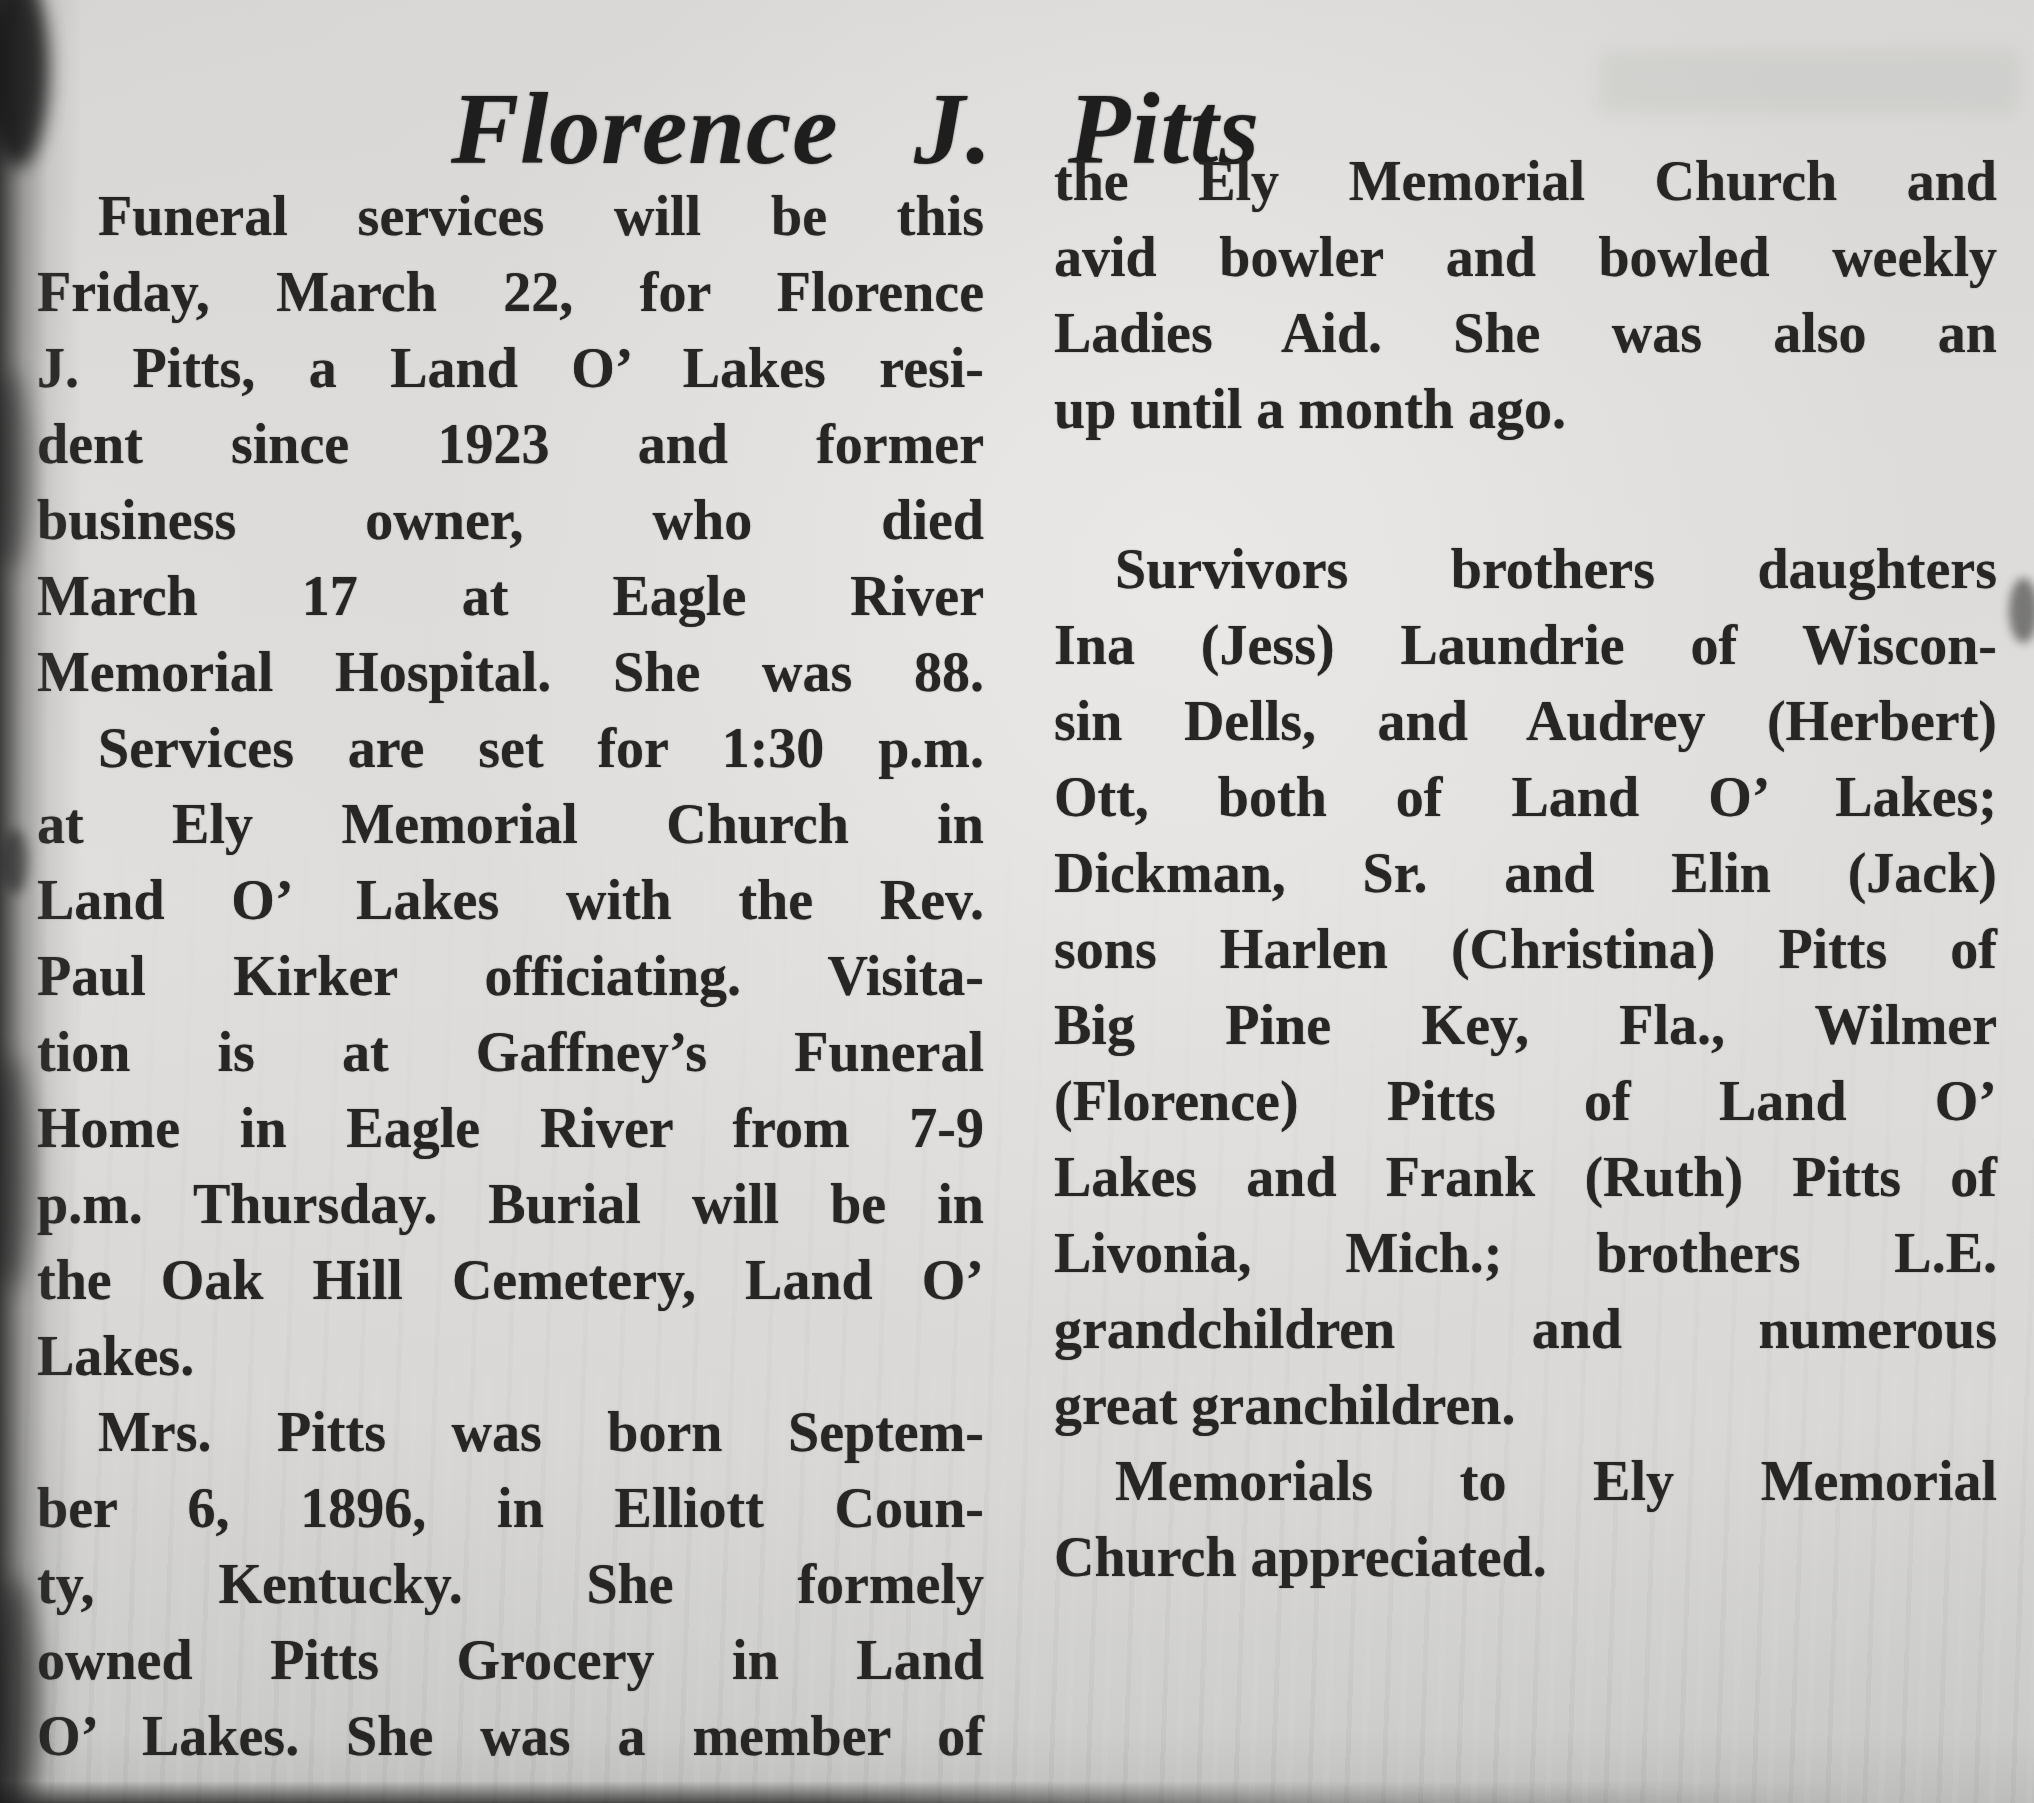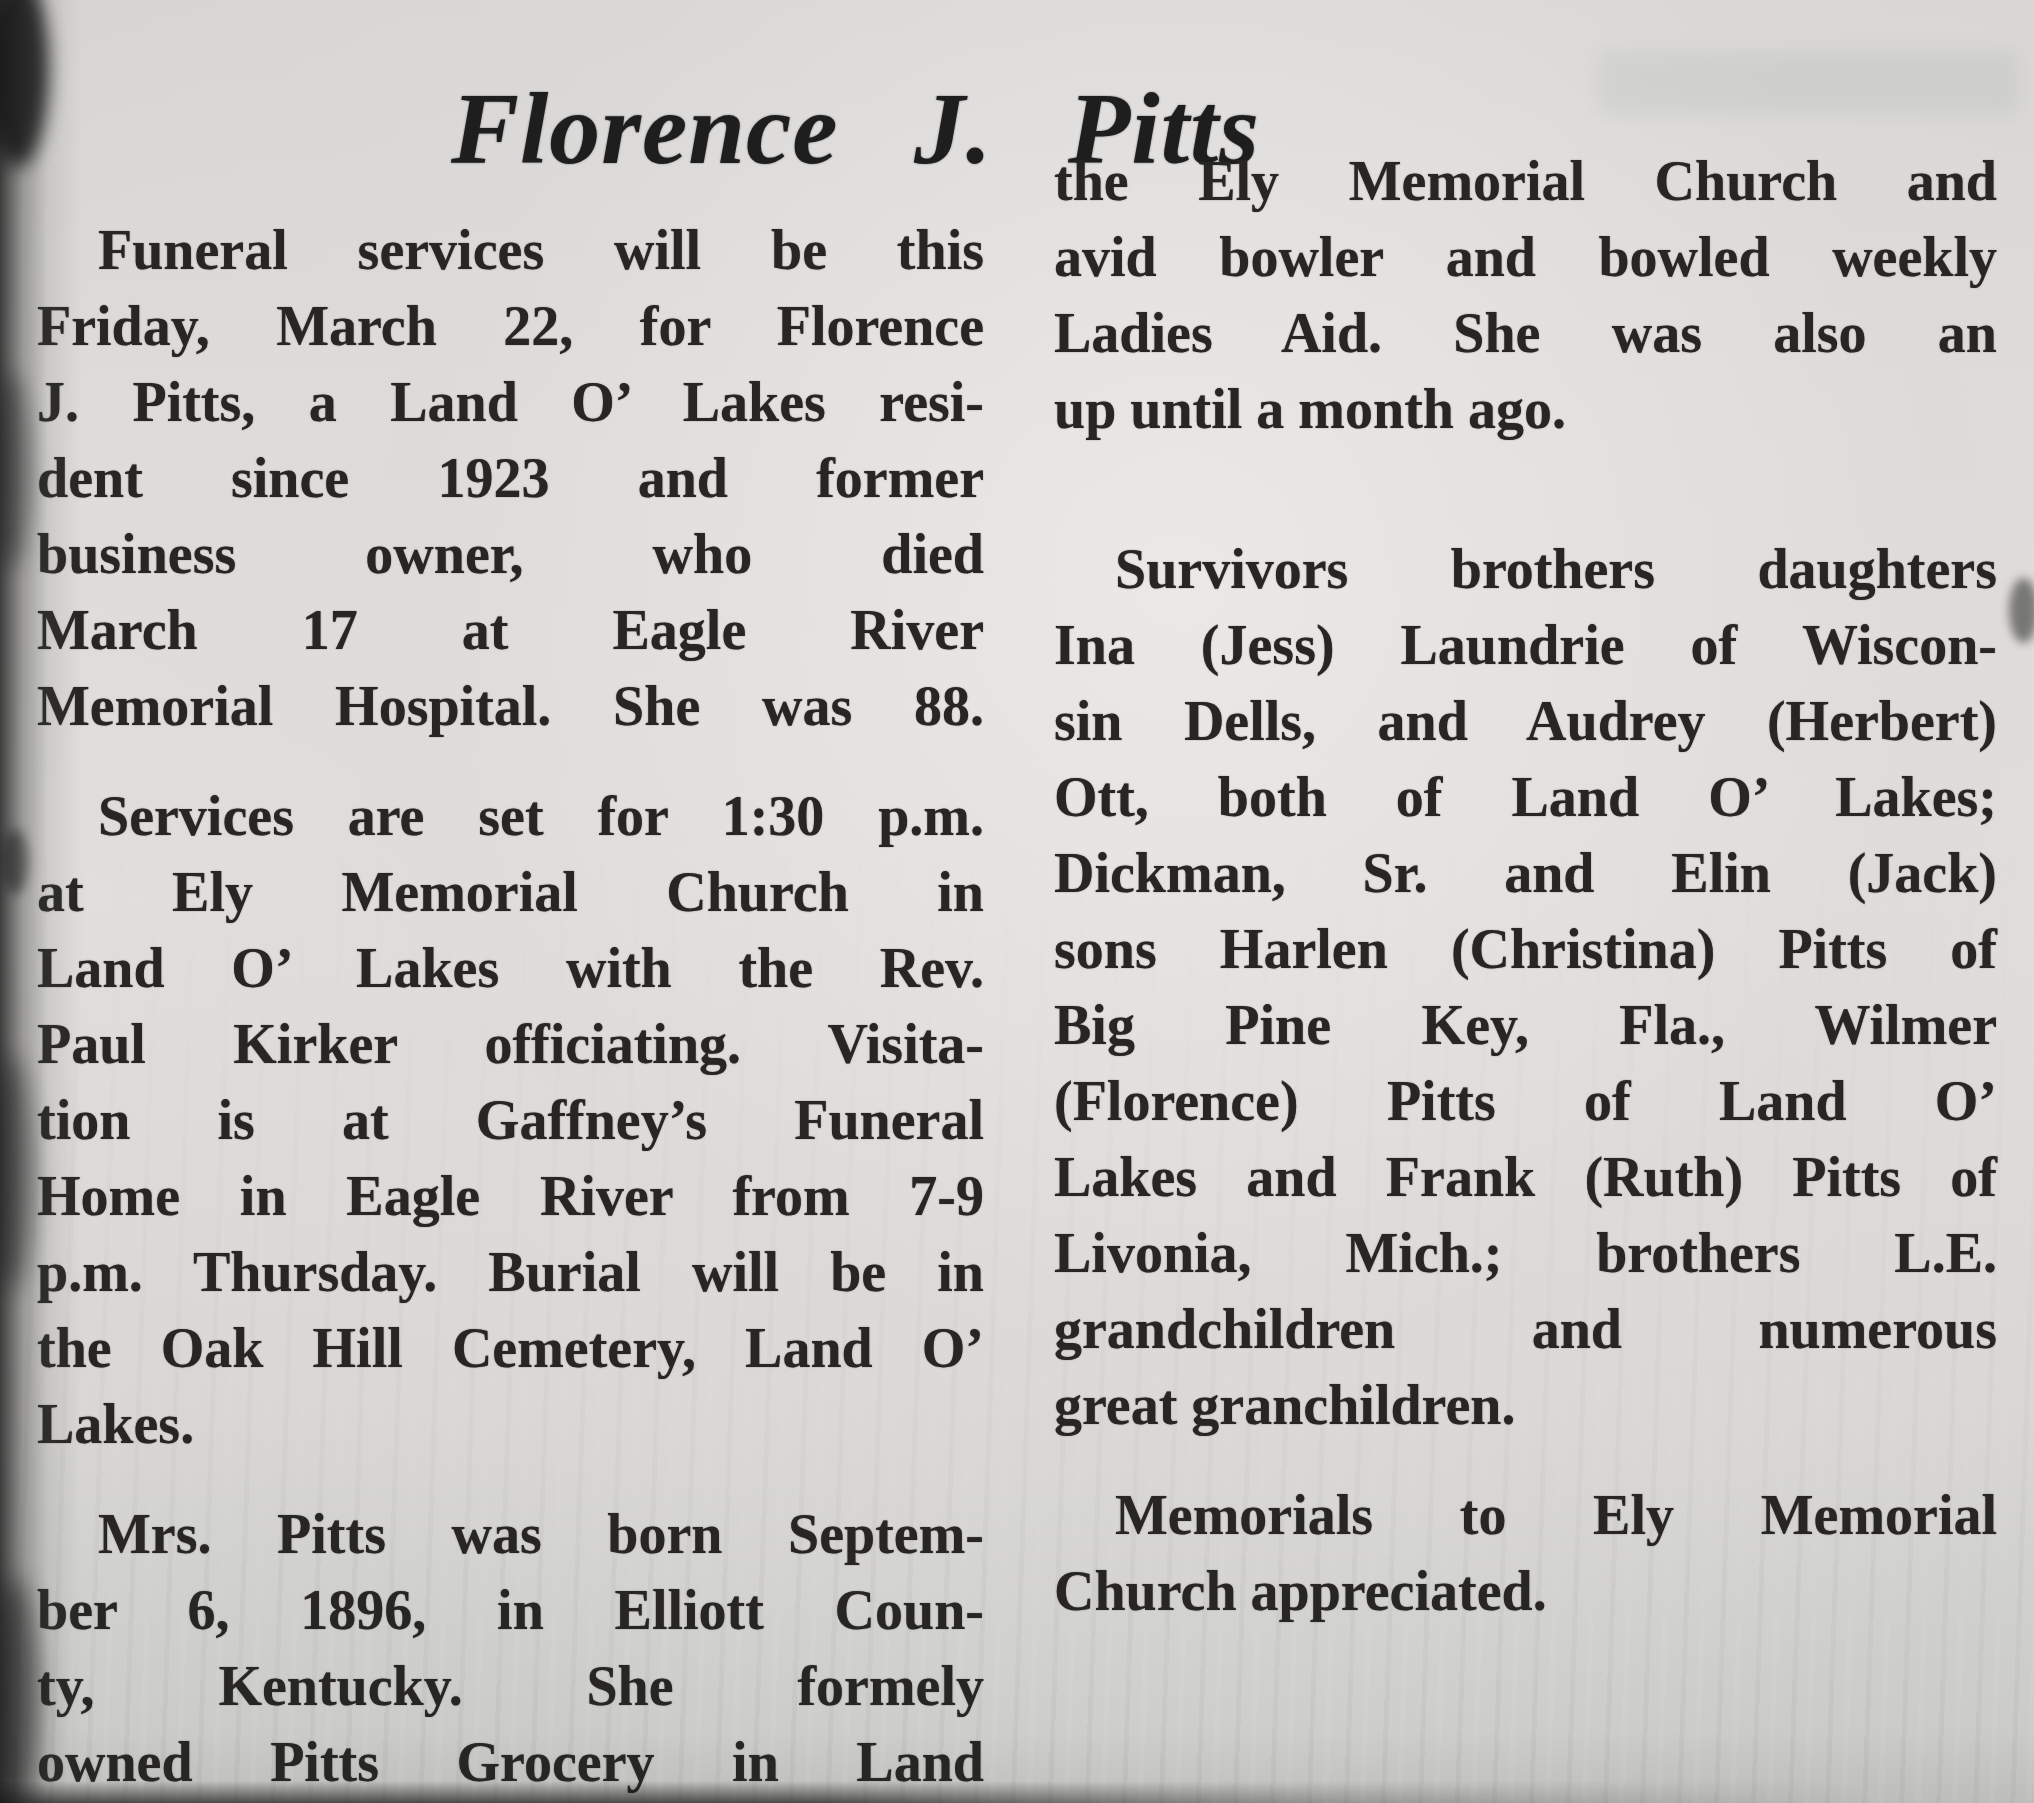--- a/index.html
+++ b/index.html
@@ -79,21 +79,21 @@
   .col.left  { left: 37px;   top: 178px; width: 947px; }
   .col.right { left: 1054px; top: 143px; width: 943px; }
   .line {
     height: 76px;
     line-height: 76px;
     text-align: justify;
     text-align-last: justify;
     white-space: nowrap;
   }
   .line.end { text-align-last: left; white-space: normal; }
-  .line.indent { padding-left: 61px; margin-top: 34px; }
+  .line.indent { padding-left: 61px; }
   .line.gap { margin-top: 84px; }
 </style>
 </head>
 <body>
 
 <div class="page">
   <div class="streaks"></div>
   <div class="ghost"></div>
 
   <h1 class="headline">Florence J. Pitts</h1>

